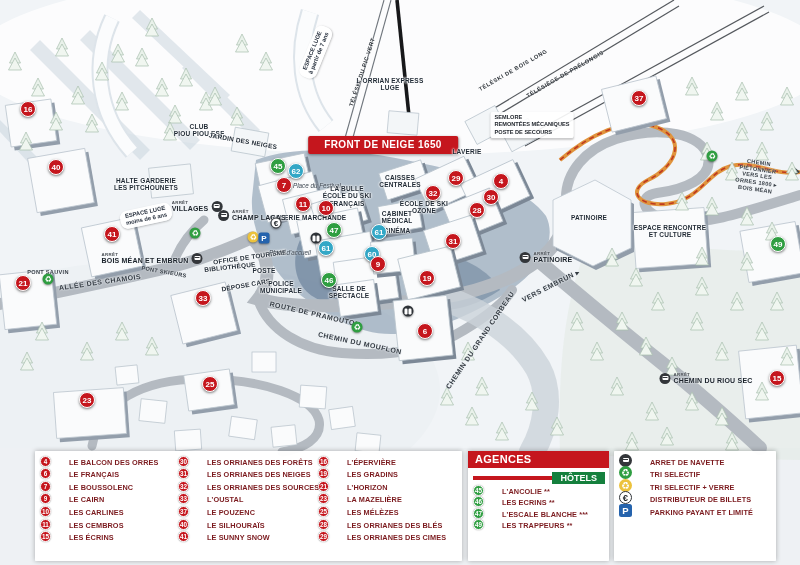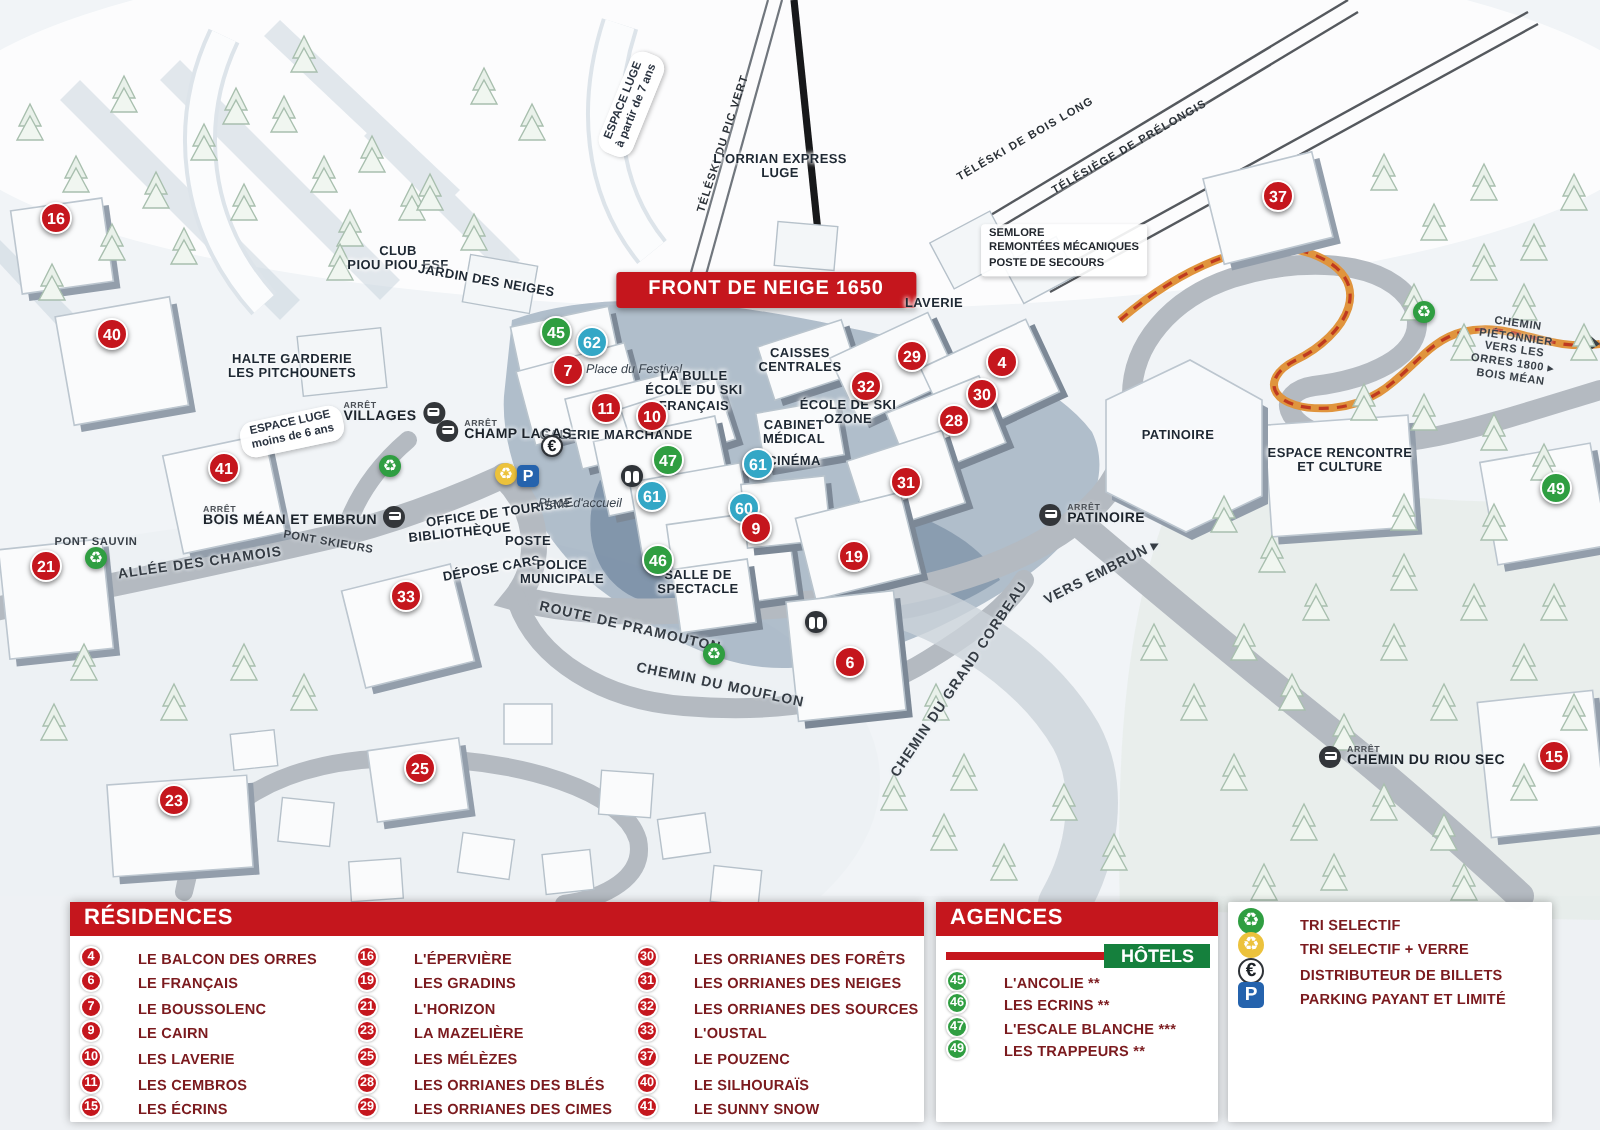--- a/index.html
+++ b/index.html
@@ -505,52 +505,81 @@
       <div class="mkr r" style="left: 477px; top: 210px;">28</div>
       <div class="mkr r" style="left: 453px; top: 241px;">31</div>
       <div class="mkr r" style="left: 427px; top: 278px;">19</div>
       <div class="mkr r" style="left: 425px; top: 331px;">6</div>
       <div class="mkr r" style="left: 639px; top: 98px;">37</div>
       <div class="mkr g" style="left: 778px; top: 244px;">49</div>
       <div class="mkr r" style="left: 777px; top: 378px;">15</div>
     </div>
 
   <div class="panel" id="panel-res">
-    <div class="phead">RÉSIDENCES</div>
     <div class="pbody" id="res-cols">
       <div id="rescol0">
           <div class="li">
             <span class="ln r">4</span>
             <span class="lt">LE BALCON DES ORRES</span>
           </div>
           <div class="li">
             <span class="ln r">6</span>
             <span class="lt">LE FRANÇAIS</span>
           </div>
           <div class="li">
             <span class="ln r">7</span>
             <span class="lt">LE BOUSSOLENC</span>
           </div>
           <div class="li">
             <span class="ln r">9</span>
             <span class="lt">LE CAIRN</span>
           </div>
           <div class="li">
             <span class="ln r">10</span>
-            <span class="lt">LES LAVERIE</span>
+            <span class="lt">LES CARLINES</span>
           </div>
           <div class="li">
             <span class="ln r">11</span>
             <span class="lt">LES CEMBROS</span>
           </div>
           <div class="li">
             <span class="ln r">15</span>
             <span class="lt">LES ÉCRINS</span>
           </div>
         </div>
+      <div id="rescol2">
+          <div class="li">
+            <span class="ln r">30</span>
+            <span class="lt">LES ORRIANES DES FORÊTS</span>
+          </div>
+          <div class="li">
+            <span class="ln r">31</span>
+            <span class="lt">LES ORRIANES DES NEIGES</span>
+          </div>
+          <div class="li">
+            <span class="ln r">32</span>
+            <span class="lt">LES ORRIANES DES SOURCES</span>
+          </div>
+          <div class="li">
+            <span class="ln r">33</span>
+            <span class="lt">L'OUSTAL</span>
+          </div>
+          <div class="li">
+            <span class="ln r">37</span>
+            <span class="lt">LE POUZENC</span>
+          </div>
+          <div class="li">
+            <span class="ln r">40</span>
+            <span class="lt">LE SILHOURAÏS</span>
+          </div>
+          <div class="li">
+            <span class="ln r">41</span>
+            <span class="lt">LE SUNNY SNOW</span>
+          </div>
+        </div>
       <div id="rescol1">
           <div class="li">
             <span class="ln r">16</span>
             <span class="lt">L'ÉPERVIÈRE</span>
           </div>
           <div class="li">
             <span class="ln r">19</span>
             <span class="lt">LES GRADINS</span>
           </div>
           <div class="li">
@@ -565,50 +594,20 @@
             <span class="ln r">25</span>
             <span class="lt">LES MÉLÈZES</span>
           </div>
           <div class="li">
             <span class="ln r">28</span>
             <span class="lt">LES ORRIANES DES BLÉS</span>
           </div>
           <div class="li">
             <span class="ln r">29</span>
             <span class="lt">LES ORRIANES DES CIMES</span>
-          </div>
-        </div>
-      <div id="rescol2">
-          <div class="li">
-            <span class="ln r">30</span>
-            <span class="lt">LES ORRIANES DES FORÊTS</span>
-          </div>
-          <div class="li">
-            <span class="ln r">31</span>
-            <span class="lt">LES ORRIANES DES NEIGES</span>
-          </div>
-          <div class="li">
-            <span class="ln r">32</span>
-            <span class="lt">LES ORRIANES DES SOURCES</span>
-          </div>
-          <div class="li">
-            <span class="ln r">33</span>
-            <span class="lt">L'OUSTAL</span>
-          </div>
-          <div class="li">
-            <span class="ln r">37</span>
-            <span class="lt">LE POUZENC</span>
-          </div>
-          <div class="li">
-            <span class="ln r">40</span>
-            <span class="lt">LE SILHOURAÏS</span>
-          </div>
-          <div class="li">
-            <span class="ln r">41</span>
-            <span class="lt">LE SUNNY SNOW</span>
           </div>
         </div>
     </div>
   </div>
 
   <div class="panel" id="panel-ag">
     <div class="phead">AGENCES IMMOBILIÈRES</div>
     <div class="pbody">
       <div class="hbar">
         <div class="hline"></div>
@@ -631,20 +630,26 @@
             <span class="ln g">49</span>
             <span class="lt">LES TRAPPEURS **</span>
           </div>
         </div>
     </div>
   </div>
 
   <div class="panel" id="panel-leg">
     <div class="pbody" id="leglist">
         <div class="li">
+          <span class="ic ic-bus lg">
+            <span class="busg"></span>
+          </span>
+          <span class="lt">ARRET DE NAVETTE</span>
+        </div>
+        <div class="li">
           <span class="ic ic-recycle-green lg">♻</span>
           <span class="lt">TRI SELECTIF</span>
         </div>
         <div class="li">
           <span class="ic ic-recycle-yellow lg">♻</span>
           <span class="lt">TRI SELECTIF + VERRE</span>
         </div>
         <div class="li">
           <span class="ic ic-euro lg">€</span>
           <span class="lt">DISTRIBUTEUR DE BILLETS</span>

